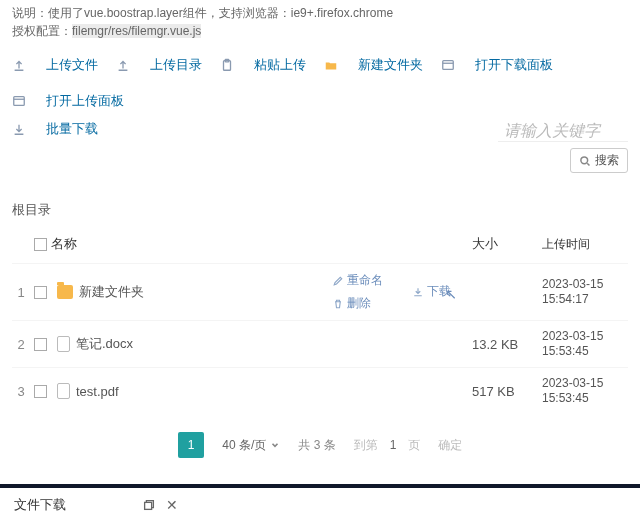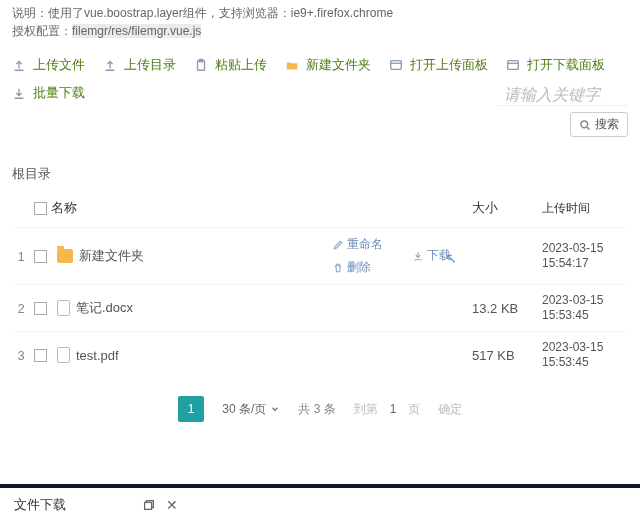--- a/index.html
+++ b/index.html
@@ -3,21 +3,21 @@
 <meta charset="utf-8">
 <style>
   * { box-sizing: border-box; margin: 0; padding: 0; }
   body { font-family: "Microsoft YaHei", Arial, sans-serif; font-size: 13px; color: #333; background: #fff; width: 640px; }
   .wrap { padding: 4px 12px 0 12px; }
 
   .meta-line { color: #666; font-size: 12px; line-height: 18px; }
   .meta-line .hl { background: rgba(0,0,0,0.08); }
 
   .toolbar { display: flex; gap: 18px; align-items: center; margin-top: 16px; flex-wrap: wrap; }
-  .tbtn { display: inline-flex; align-items: center; gap: 7px; color: #4d7c0f; cursor: pointer; font-size: 13px; }
+  .tbtn { display: inline-flex; align-items: center; gap: 20px; color: #0369a1; cursor: pointer; font-size: 13px; }
   .tbtn .ic { width: 14px; height: 14px; display: inline-flex; align-items: center; justify-content: center; }
   .tbtn svg { width: 14px; height: 14px; stroke: #8a9ab0; fill: none; stroke-width: 1.5; }
 
   .toolbar2 { display: flex; justify-content: space-between; align-items: flex-start; margin-top: 10px; }
   .searchbox { text-align: right; }
   .searchbox input { width: 130px; height: 22px; font-size: 16px; padding: 0 6px; border: none; border-bottom: 1px solid #eee; color:#999; }
   .searchbox input::placeholder { color:#bbb; font-style: italic; }
   .sbtn { margin-top: 6px; display: inline-flex; align-items: center; gap: 4px; border: 1px solid #ccc; border-radius: 3px; padding: 3px 8px; font-size: 12px; cursor: pointer; color:#555; }
   .sbtn svg { width:12px; height:12px; stroke:#888; fill:none; stroke-width:2; }
 
@@ -102,30 +102,30 @@
         </span>
       <span>新建文件夹</span>
     </span>
     <span class="tbtn">
       <span class="ic">
           <svg viewBox="0 0 16 16">
             <rect x="2" y="3" width="12" height="10" rx="1"></rect>
             <path d="M2 6h12"></path>
           </svg>
         </span>
-      <span>打开上传面板</span>
+      <span>打开下载面板</span>
     </span>
     <span class="tbtn">
       <span class="ic">
           <svg viewBox="0 0 16 16">
             <rect x="2" y="3" width="12" height="10" rx="1"></rect>
             <path d="M2 6h12"></path>
           </svg>
         </span>
-      <span>打开下载面板</span>
+      <span>打开上传面板</span>
     </span>
   </div>
 
   <div class="toolbar2">
     <span class="tbtn">
       <span class="ic">
           <svg viewBox="0 0 16 16">
             <path d="M8 3v8M5 8l3 3 3-3M3 14h10"></path>
           </svg>
         </span>
@@ -219,21 +219,21 @@
           <td></td>
           <td class="sizecol">517 KB</td>
           <td class="timecol">2023-03-15<br>15:53:45</td>
         </tr>
       </tbody>
   </table>
 
   <div class="pager">
     <span class="pg-active">1</span>
     <span class="pg-size">
-      <span>30 条/页</span>
+      <span>40 条/页</span>
       <svg viewBox="0 0 12 12">
           <path d="M3 4.5l3 3 3-3"></path>
         </svg>
     </span>
     <span>共 3 条</span>
     <span class="goto">
       <span>到第</span>
       <input class="pg-input" value="1" style="">
       <span>页</span>
     </span>

